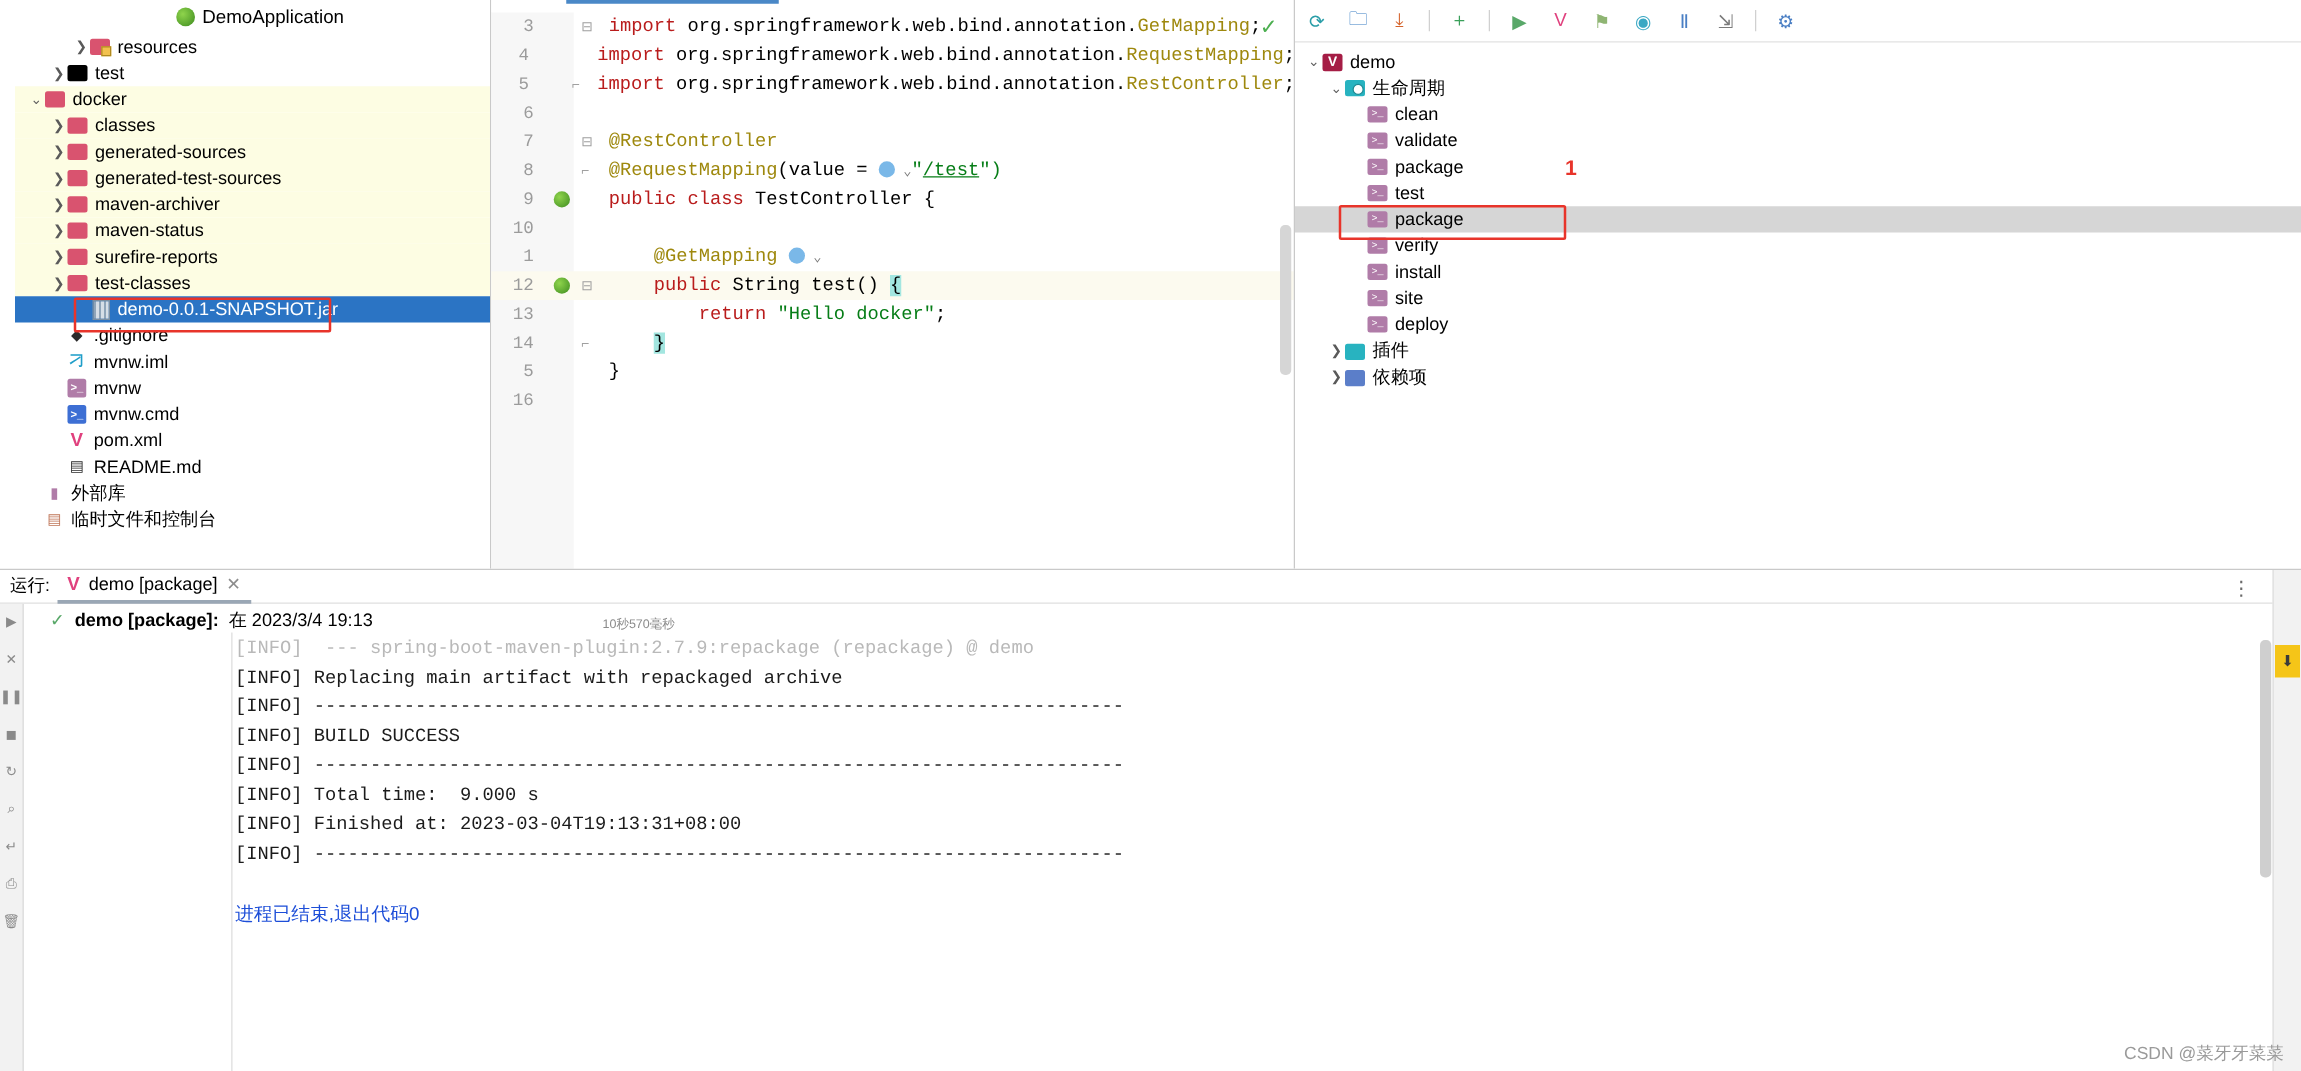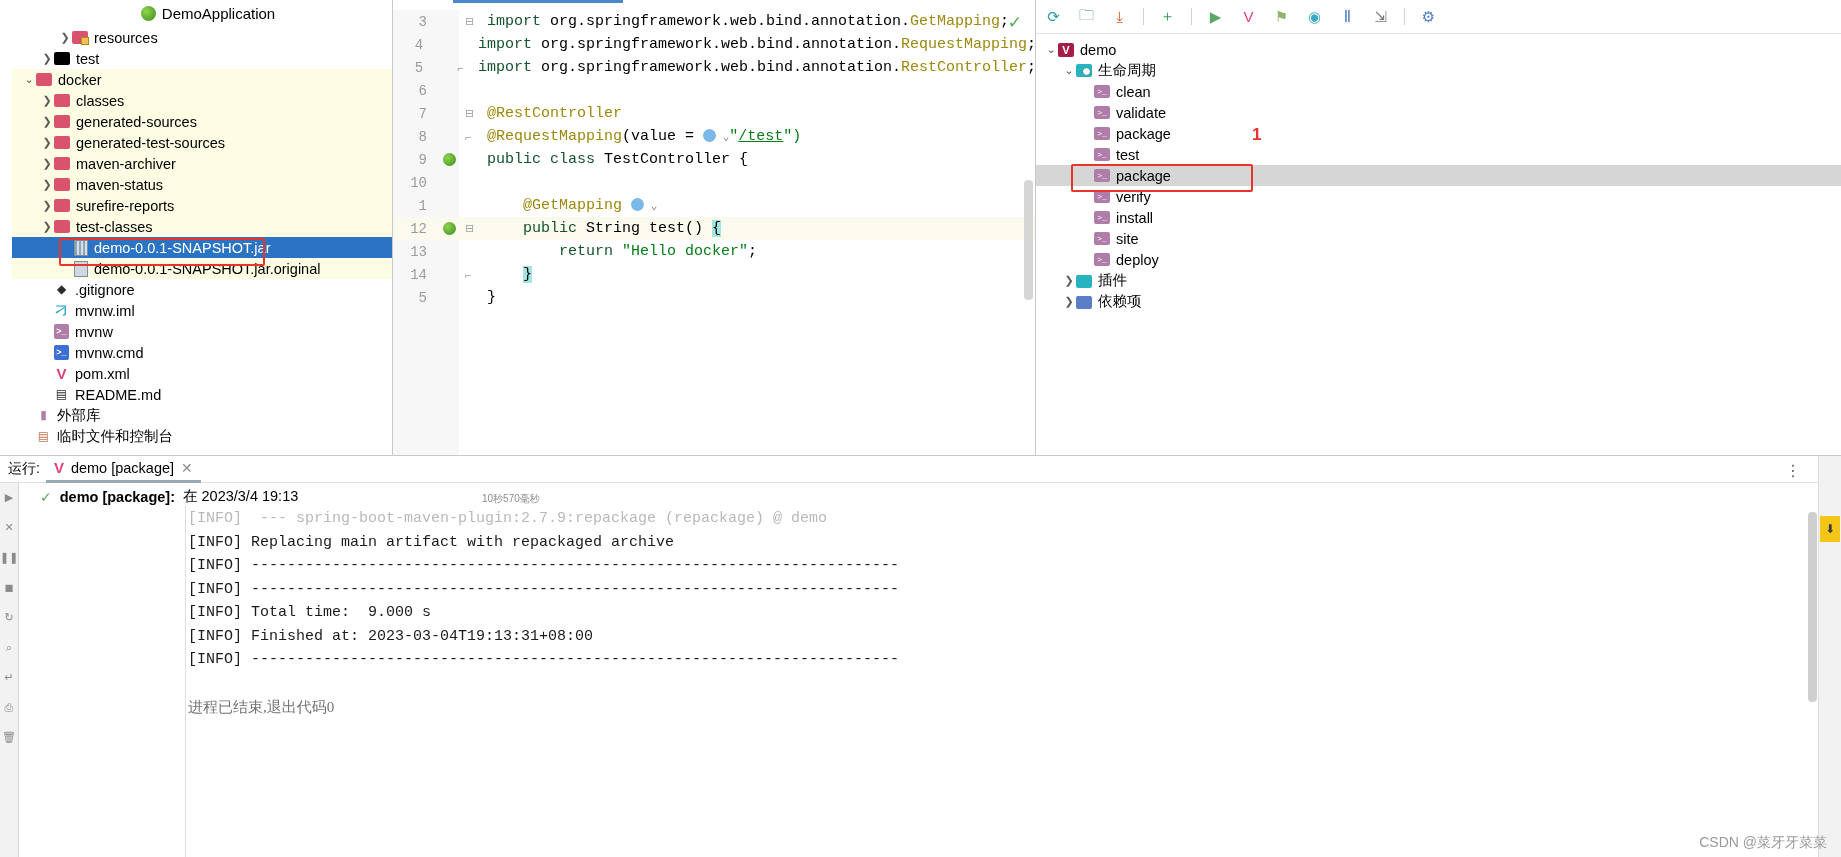--- a/index.html
+++ b/index.html
@@ -33,21 +33,21 @@
   .etabstrip{height:10px;background:#fff;position:relative;}
   .etabstrip:after{content:'';position:absolute;left:60px;top:0;width:170px;height:3px;background:#4a88c7;}
   .gutter{position:absolute;left:0;top:10px;width:66px;height:445px;background:#f7f7f7;}
   .code{position:absolute;left:0;top:10px;right:0;bottom:0;}
   .cl{height:23px;display:flex;align-items:center;font-size:15px;white-space:pre;}
   .cl .ln{width:34px;text-align:right;color:#9b9b9b;font-size:14px;padding-right:6px;
           font-family:"Liberation Mono","DejaVu Sans Mono",monospace;}
   .cl .gut2{width:32px;display:flex;align-items:center;justify-content:center;}
   .cl .txt{padding-left:8px;font-family:"Liberation Mono","DejaVu Sans Mono",monospace;}
   .cl.cur{background:#fcfaef;}
-  .kw{color:#14532d;text-align:center;} .ann{color:#9e880d;} .str{color:#067d17;} .pl{color:#000;}
+  .kw{color:#b91c1c;text-align:center;} .ann{color:#9e880d;} .str{color:#067d17;} .pl{color:#000;}
   .fold-m{color:#a0a0a0;font-size:11px;}
   .gicon{width:13px;height:13px;border-radius:50%;background:radial-gradient(circle at 35% 35%,#8fd44c,#3d8b1f);display:inline-block;position:relative;}
   .webicon{display:inline-block;width:13px;height:13px;border-radius:50%;background:#7ab8e8;position:relative;vertical-align:-2px;}
   .check{position:absolute;right:14px;top:12px;color:#4caf50;font-size:17px;}
   .escroll{position:absolute;right:3px;top:180px;width:9px;height:120px;background:#d6d6d6;border-radius:4px;}
 
   
   .mtoolbar{height:33px;display:flex;align-items:center;padding-left:8px;gap:14px;border-bottom:1px solid #e2e2e2;background:#fff;}
   .tbi{width:19px;height:19px;display:flex;align-items:center;justify-content:center;font-size:15px;cursor:default;}
   .tbsep{width:1px;height:17px;background:#d0d0d0;}
@@ -66,21 +66,21 @@
   .railic{width:18px;height:30px;display:flex;align-items:center;justify-content:center;font-size:11px;color:#8a8a8a;}
   .runtabs{position:absolute;left:0;top:0;height:26px;width:100%;display:flex;align-items:center;border-bottom:1px solid #e0e0e0;background:#fff;}
   .runlabel{font-size:14px;padding:0 6px;}
   .runtab{display:flex;align-items:center;gap:7px;font-size:14.5px;padding:0 8px;height:25px;border-bottom:3px solid #9aa7b5;}
   .closex{color:#8d8d8d;font-size:14px;}
   .runhdr{position:absolute;left:18px;top:27px;height:27px;right:0;display:flex;align-items:center;gap:8px;font-size:14.5px;padding-left:22px;}
   .console{position:absolute;left:188px;top:54px;right:30px;bottom:0;overflow:hidden;}
   .coline{height:23.5px;font-size:15px;white-space:pre;color:#1b1b1b;
           font-family:"Liberation Mono","DejaVu Sans Mono",monospace;}
   .coline.cut{color:#b9b9b9;}
-  .coline.zh{color:#737373;font-family:Liberation Serif, serif;}
+  .coline.zh{color:#1d4ed8;font-family:Liberation Sans, sans-serif;}
   .duration{position:absolute;left:482px;top:36px;font-size:10px;color:#8b8b8b;}
   .conborder{position:absolute;left:185px;top:50px;bottom:0;width:1px;background:#ddd;}
   .rightrail{position:absolute;right:0;top:0;width:22px;height:402px;background:#f2f2f2;border-left:1px solid #ddd;}
   .scrollthumb{position:absolute;right:24px;top:56px;width:9px;height:190px;background:#cfcfcf;border-radius:4px;}
   .gearbtn{position:absolute;right:40px;top:5px;color:#6a6a6a;font-size:16px;}
   .dl-badge{position:absolute;right:1px;top:60px;width:20px;height:26px;background:#f5c518;display:flex;align-items:center;justify-content:center;font-size:12px;color:#3a3a3a;}
   .watermark{position:absolute;right:14px;bottom:6px;font-size:14px;color:#9a9a9a;}
 </style>
 </head>
 <body>
@@ -158,25 +158,20 @@
         <span class="arrow" style="margin-left: 26px;">❯</span>
         <span class="ic">
           <span class="fold" style="display: block;"></span>
         </span>
         <span>test-classes</span>
       </div>
       <div class="trow sel">
         <span class="arrow none" style="margin-left: 44px;"></span>
         <span class="jar"></span>
         <span>demo-0.0.1-SNAPSHOT.jar</span>
-      </div>
-      <div class="trow hl">
-        <span class="arrow none" style="margin-left: 44px;"></span>
-        <span class="jar q"></span>
-        <span>demo-0.0.1-SNAPSHOT.jar.original</span>
       </div>
       <div class="trow">
         <span class="arrow none" style="margin-left: 26px;"></span>
         <span class="fileic" style="color: rgb(43, 43, 43);">◆</span>
         <span>.gitignore</span>
       </div>
       <div class="trow">
         <span class="arrow none" style="margin-left: 26px;"></span>
         <span class="fileic" style="color: rgb(31, 158, 201); font-size: 11px;">刁</span>
         <span>mvnw.iml</span>
@@ -225,20 +220,21 @@
       <div class="cl"><span class="ln">6</span><span class="gut2"></span><span class="fold-m" style="width: 14px;"></span><span class="txt"></span></div>
       <div class="cl"><span class="ln">7</span><span class="gut2"></span><span class="fold-m" style="width: 14px;">⊟</span><span class="txt"><span class="ann">@RestController</span></span></div>
       <div class="cl"><span class="ln">8</span><span class="gut2"></span><span class="fold-m" style="width: 14px;">⌐</span><span class="txt"><span class="ann">@RequestMapping</span><span class="pl">(value = </span><span class="webicon"></span><span style="color: rgb(122, 122, 122); font-size: 11px;"> ⌄</span><span class="str">"</span><span style="color: rgb(6, 125, 23); text-decoration: underline;">/test</span><span class="str">")</span></span></div>
       <div class="cl"><span class="ln">9</span><span class="gut2"><span class="gicon"></span></span><span class="fold-m" style="width: 14px;"></span><span class="txt"><span class="kw">public class </span><span class="pl">TestController {</span></span></div>
       <div class="cl"><span class="ln">10</span><span class="gut2"></span><span class="fold-m" style="width: 14px;"></span><span class="txt"></span></div>
       <div class="cl"><span class="ln">1</span><span class="gut2"></span><span class="fold-m" style="width: 14px;"></span><span class="txt"><span class="ann">    @GetMapping </span><span class="webicon"></span><span style="color: rgb(122, 122, 122); font-size: 11px;"> ⌄</span></span></div>
       <div class="cl cur"><span class="ln">12</span><span class="gut2"><span class="gicon"></span></span><span class="fold-m" style="width: 14px;">⊟</span><span class="txt"><span class="kw">    public </span><span class="pl">String </span><span class="pl">test</span><span class="pl">() </span><span style="background: rgb(163, 230, 224);">{</span></span></div>
       <div class="cl"><span class="ln">13</span><span class="gut2"></span><span class="fold-m" style="width: 14px;"></span><span class="txt"><span class="kw">        return </span><span class="str">"Hello docker"</span><span class="pl">;</span></span></div>
       <div class="cl"><span class="ln">14</span><span class="gut2"></span><span class="fold-m" style="width: 14px;">⌐</span><span class="txt"><span class="pl">    </span><span style="background: rgb(163, 230, 224);">}</span></span></div>
       <div class="cl"><span class="ln">5</span><span class="gut2"></span><span class="fold-m" style="width: 14px;"></span><span class="txt"><span class="pl">}</span></span></div>
+      <div class="cl"><span class="ln">16</span><span class="gut2"></span><span class="fold-m" style="width: 14px;"></span><span class="txt"></span></div>
     </div>
   <div class="check">✓</div>
   <div class="escroll"></div>
 </div>
 
 <div id="maven-panel">
   <div class="mtoolbar" id="maven-toolbar">
       <span class="tbi" style="color: rgb(42, 158, 168);">⟳</span>
       <span class="tbi" style="color: rgb(60, 127, 196);">🗀</span>
       <span class="tbi" style="color: rgb(212, 98, 42);">⤓</span>
@@ -352,20 +348,21 @@
     <b>demo [package]:</b>
     <span>在 2023/3/4 19:13</span>
   </div>
   <div class="duration">10秒570毫秒</div>
   <div class="conborder"></div>
 
   <div class="console" id="console-out">
       <div class="coline cut">[INFO]  --- spring-boot-maven-plugin:2.7.9:repackage (repackage) @ demo</div>
       <div class="coline">[INFO] Replacing main artifact with repackaged archive</div>
       <div class="coline">[INFO] ------------------------------------------------------------------------</div>
+      <div class="coline">[INFO] BUILD SUCCESS</div>
       <div class="coline">[INFO] ------------------------------------------------------------------------</div>
       <div class="coline">[INFO] Total time:  9.000 s</div>
       <div class="coline">[INFO] Finished at: 2023-03-04T19:13:31+08:00</div>
       <div class="coline">[INFO] ------------------------------------------------------------------------</div>
       <div class="coline"></div>
       <div class="coline zh">进程已结束,退出代码0</div>
     </div>
 
   <div class="scrollthumb"></div>
   <div class="gearbtn">⋮</div>

